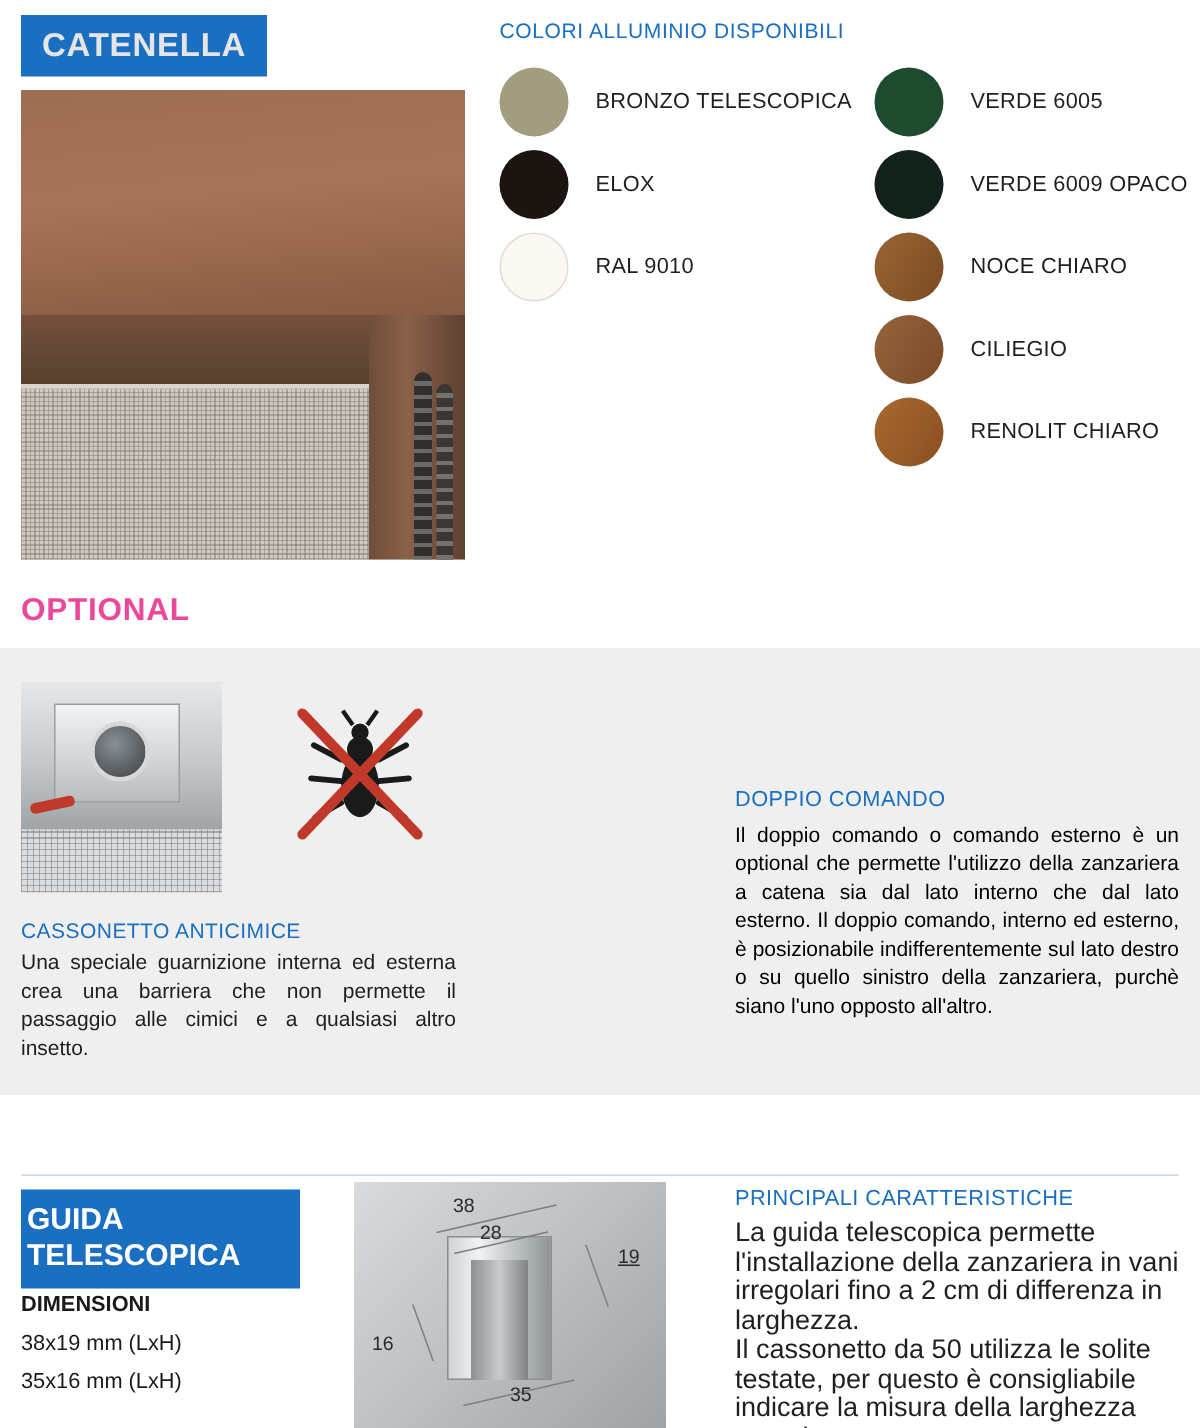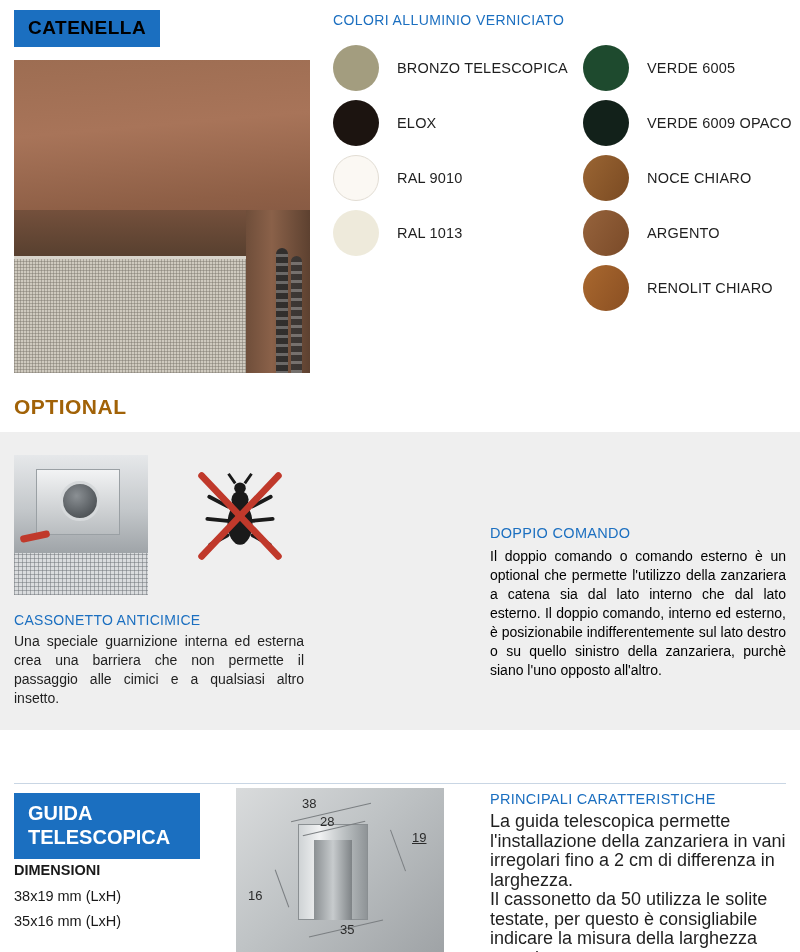--- a/index.html
+++ b/index.html
@@ -8,26 +8,26 @@
     width: 800px; height: 952px;
     background: #ffffff;
     font-family: "Liberation Sans", sans-serif;
     color: #1a1a1a;
   }
   .page { position: relative; width: 800px; height: 952px; overflow: hidden; }
 
   
   .badge {
     background: #1b6fc0;
-    color: #000000;
+    color: #e5e5e5;
     font-weight: bold;
     letter-spacing: 0.5px;
     display: inline-block;
     padding: 7px 14px 8px 14px;
-    font-size: 19px;
+    font-size: 22px;
   }
 
   
   .top-block { position: absolute; left: 0; top: 0; width: 800px; }
   .catenella-badge-wrap { position: absolute; left: 14px; top: 10px; }
   .photo-catenella {
     position: absolute; left: 14px; top: 60px;
     width: 296px; height: 313px;
     overflow: hidden;
     background: #8a6a55;
@@ -94,21 +94,21 @@
   .swatch-label {
     margin-left: 18px;
     font-size: 14.5px;
     color: #1f1f1f;
     letter-spacing: .2px;
   }
 
   
   .optional-title {
     position: absolute; left: 14px; top: 395px;
-    color: #a16207; font-weight: bold; font-size: 21px; letter-spacing: .5px;
+    color: #ec4899; font-weight: bold; font-size: 21px; letter-spacing: .5px;
   }
   .optional-panel {
     position: absolute; left: 0; top: 432px; width: 800px; height: 298px;
     background: #efefef;
   }
   .photo-cassonetto {
     position: absolute; left: 14px; top: 455px; width: 134px; height: 140px;
     overflow: hidden; background: #cfd2d4;
   }
   .cs-body { position:absolute; left:0; top:0; width:134px; height:98px;
@@ -143,21 +143,21 @@
   .doppio-body {
     position: absolute; left: 490px; top: 547px; width: 296px;
     font-size: 14px; line-height: 19px; text-align: justify; color: #000000;
   }
 
   
   .rule { position: absolute; left: 14px; top: 783px; width: 772px; height: 1px; background: #c9d6e4; }
   .guida-badge {
     position: absolute; left: 14px; top: 793px;
     background: #1b6fc0; color: #fff; font-weight: bold; font-size: 20px;
-    padding: 8px 14px 10px 14px; width: 186px; line-height: 24px;
+    padding: 8px 14px 10px 4px; width: 186px; line-height: 24px;
   }
   .dimensioni-head {
     position: absolute; left: 14px; top: 862px; font-weight: bold; font-size: 14.5px;
   }
   .dim1 { position: absolute; left: 14px; top: 888px; font-size: 14.5px; }
   .dim2 { position: absolute; left: 14px; top: 913px; font-size: 14.5px; }
 
   .guida-photo {
     position: absolute; left: 236px; top: 788px; width: 208px; height: 164px;
     background: linear-gradient(135deg,#d9dbdc 0%, #bfc3c5 45%, #9fa3a6 100%);
@@ -197,61 +197,57 @@
     <div class="photo-catenella">
       <div class="ph-frame-top"></div>
       <div class="ph-mesh"></div>
       <div class="ph-shadowline"></div>
       <div class="ph-rail"></div>
       <div class="ph-chain"></div>
       <div class="ph-chain2"></div>
     </div>
   </div>
 
-  <div class="colors-title">COLORI ALLUMINIO VERNICIATO</div>
+  <div class="colors-title">COLORI ALLUMINIO DISPONIBILI</div>
 
   <div class="colors-grid">
     <div class="col-left">
 
       <div class="swatch-row">
         <div class="swatch" style="background:#a39d7f"></div>
         <div class="swatch-label">BRONZO TELESCOPICA</div>
       </div>
       <div class="swatch-row">
         <div class="swatch" style="background:#1c1410"></div>
         <div class="swatch-label">ELOX</div>
       </div>
       <div class="swatch-row">
         <div class="swatch" style="background:#fbf8f3;border:1px solid #e2ddd4"></div>
         <div class="swatch-label">RAL 9010</div>
       </div>
-      <div class="swatch-row">
-        <div class="swatch" style="background:#eeeadb"></div>
-        <div class="swatch-label">RAL 1013</div>
-      </div>
 
     </div>
 
     <div class="col-right">
 
       <div class="swatch-row">
         <div class="swatch" style="background:#1e4a2e"></div>
         <div class="swatch-label">VERDE 6005</div>
       </div>
       <div class="swatch-row">
         <div class="swatch" style="background:#12211a"></div>
         <div class="swatch-label">VERDE 6009 OPACO</div>
       </div>
       <div class="swatch-row">
         <div class="swatch" style="background:linear-gradient(120deg,#9a6533,#7a4a22)"></div>
         <div class="swatch-label">NOCE CHIARO</div>
       </div>
       <div class="swatch-row">
         <div class="swatch" style="background:linear-gradient(120deg,#96633c,#7a4a28)"></div>
-        <div class="swatch-label">ARGENTO</div>
+        <div class="swatch-label">CILIEGIO</div>
       </div>
       <div class="swatch-row">
         <div class="swatch" style="background:linear-gradient(120deg,#a9682f,#8a4f22)"></div>
         <div class="swatch-label">RENOLIT CHIARO</div>
       </div>
 
     </div>
   </div>
 
   <div class="optional-title">OPTIONAL</div>

